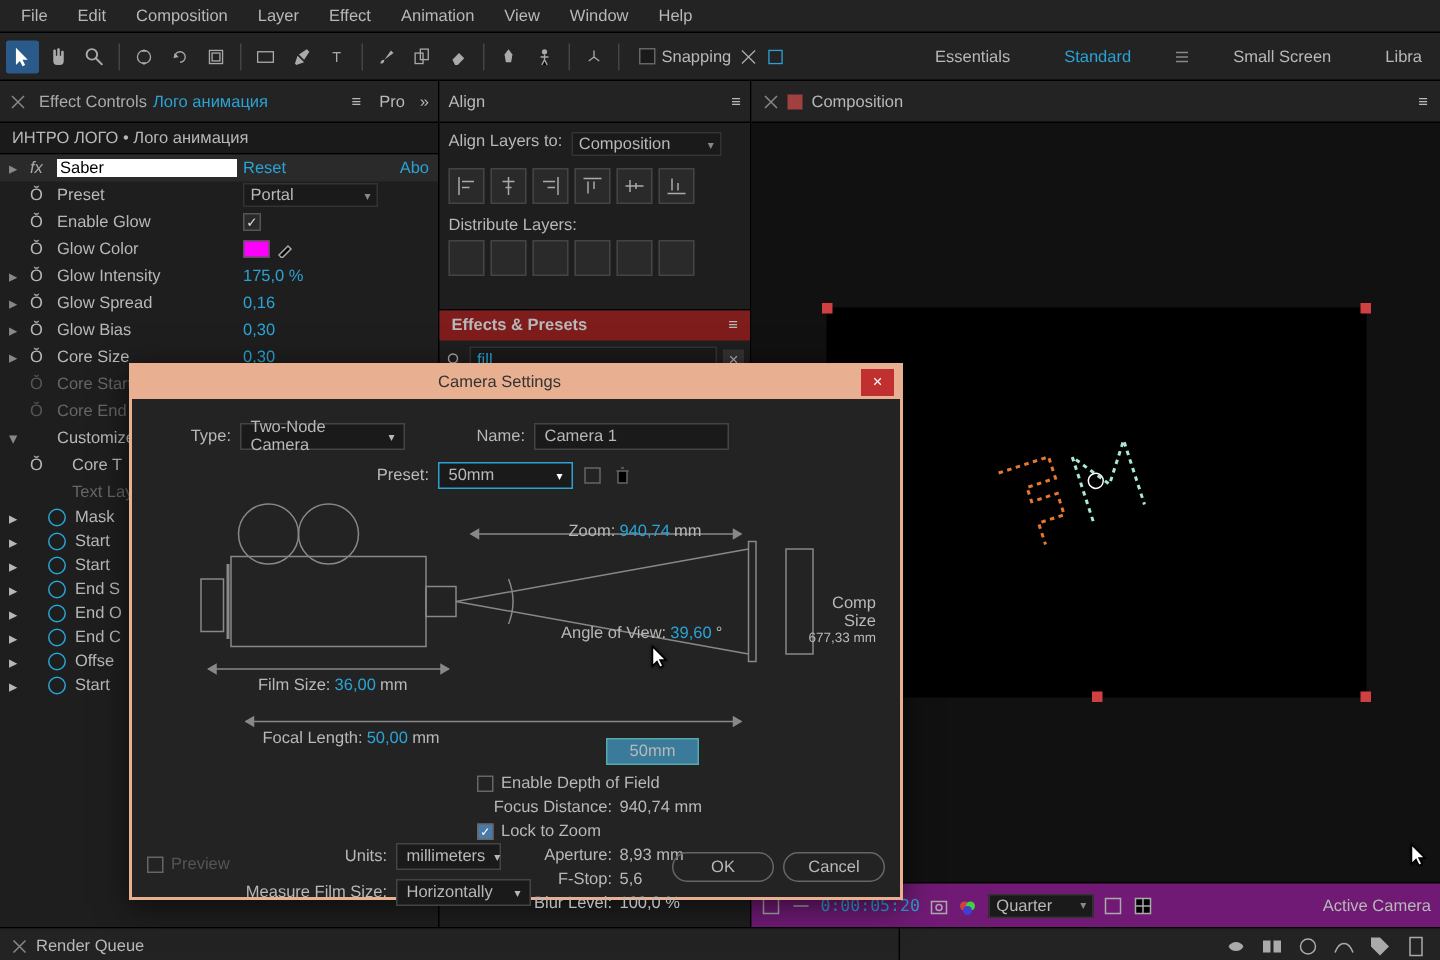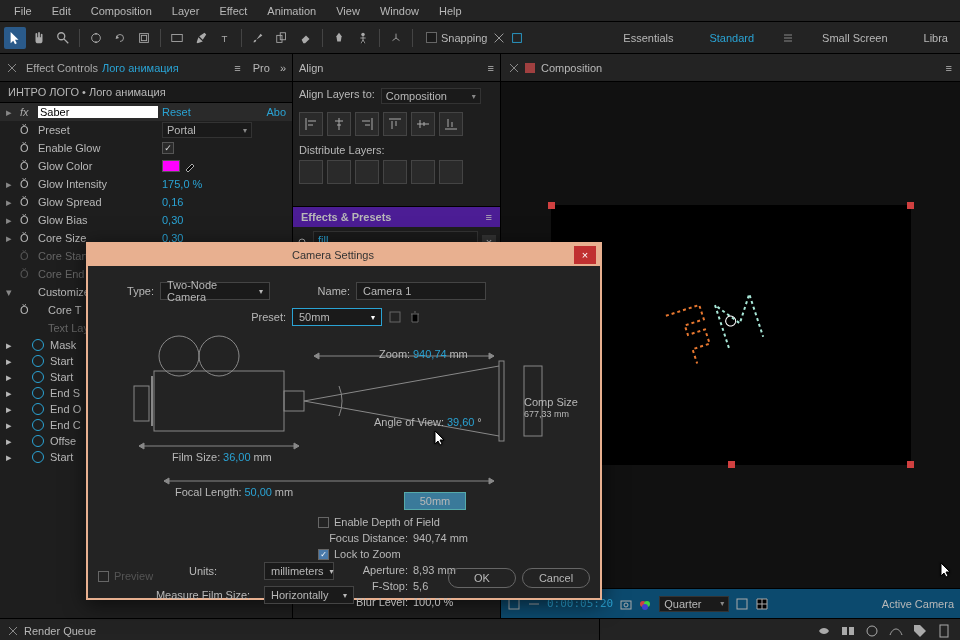--- a/index.html
+++ b/index.html
@@ -39,33 +39,33 @@
 .chk.on::after{content:"✓";color:#ddd;font-size:9px}
 .stopwatch{width:12px;height:12px;border:1px solid #2aa3d4;border-radius:50%}
 .mask-row{display:flex;align-items:center;padding:2px 6px;gap:6px;height:16px}
 .center-panel{width:208px;background:#1e1e1e;border-left:1px solid #000}
 .align-panel{padding:6px}
 .align-label{margin-bottom:4px}
 .align-to{display:flex;align-items:flex-start;gap:6px;margin-bottom:8px}
 .align-btns{display:flex;gap:4px;margin-bottom:8px}
 .align-btn{width:24px;height:24px;background:#2a2a2a;border:1px solid #444;display:flex;align-items:center;justify-content:center}
 .ep-panel{border-top:1px solid #000;margin-top:8px}
-.ep-header{background:#4c1d95;padding:4px 8px;font-weight:bold;display:flex;justify-content:space-between}
-.ep-search{display:flex;align-items:flex-end;padding:4px;gap:4px}
+.ep-header{background:#7f1d1d;padding:4px 8px;font-weight:bold;display:flex;justify-content:space-between}
+.ep-search{display:flex;align-items:center;padding:4px;gap:4px}
 .ep-search input{flex:1;background:#1a1a1a;border:1px solid #333;padding:2px 4px;color:#2aa3d4}
 .ep-search .x{width:14px;height:14px;background:#333;display:flex;align-items:center;justify-content:center}
 .ep-item{padding:3px 8px 3px 20px}
 .ep-item.folder{padding-left:12px}
 .right-panel{flex:1;background:#1e1e1e;border-left:1px solid #000;display:flex;flex-direction:column}
 .comp-header{height:28px;display:flex;align-items:center;padding:0 8px;background:#232323;border-bottom:1px solid #000;gap:6px}
 .viewer{flex:1;background:#111;display:flex;align-items:center;justify-content:center;position:relative}
 .canvas{width:360px;height:260px;background:#000;position:relative}
 .handle{width:7px;height:7px;background:#d04040;position:absolute}
 .fm-logo{position:absolute;left:50%;top:45%;transform:translate(-50%,-50%) rotate(-18deg)}
-.viewer-controls{height:30px;background:#0c4a6e;display:flex;align-items:center;padding:0 6px;gap:6px;border-top:1px solid #000}
+.viewer-controls{height:30px;background:#701a75;display:flex;align-items:center;padding:0 6px;gap:6px;border-top:1px solid #000}
 .timecode{color:#2aa3d4;font-family:monospace}
 .bottom{height:180px;background:#1e1e1e;border-top:1px solid #000;display:flex}
 .tl-left{width:600px;border-right:1px solid #000}
 .tl-tabs{height:24px;display:flex;align-items:center;padding:0 8px;background:#232323}
 .tl-right{flex:1;display:flex;flex-direction:column}
 .tl-icons{height:24px;display:flex;align-items:center;justify-content:flex-end;padding:0 8px;gap:8px;background:#232323}
 
 .dialog{position:absolute;left:86px;top:242px;width:516px;height:358px;background:#232323;border:2px solid #e8b090;box-shadow:0 4px 20px rgba(0,0,0,.6);z-index:100}
 .dlg-title{height:22px;background:#e8b090;display:flex;align-items:center;padding:0 4px}
 .dlg-title span{flex:1;text-align:center;color:#333}
@@ -81,21 +81,21 @@
 .diagram-label{position:absolute;font-size:10px}
 .diagram-val{color:#2aa3d4}
 .focal-box{position:absolute;left:300px;top:176px;width:62px;height:18px;background:#3a7a9a;border:1px solid #5aa;display:flex;align-items:center;justify-content:center;color:#fff}
 .dlg-checks{position:absolute;left:230px;top:250px}
 .dlg-chk{display:flex;align-items:center;gap:5px;margin-bottom:4px}
 .dlg-chk .box{width:11px;height:11px;border:1px solid #666}
 .dlg-chk .box.on{background:#4a7aaa}
 .dlg-chk .box.on::after{content:"✓";color:#fff;font-size:8px;display:block;text-align:center;line-height:9px}
 .dlg-units{position:absolute;left:60px;top:296px}
 .dlg-units .row{display:flex;align-items:center;gap:6px;margin-bottom:6px}
-.dlg-units .lbl{width:110px;text-align:center}
+.dlg-units .lbl{width:110px;text-align:right}
 .dlg-faded{color:#555}
 .dlg-footer{position:absolute;bottom:10px;left:10px;right:10px;display:flex;align-items:center}
 .dlg-btn{width:68px;height:20px;border:1px solid #666;border-radius:10px;display:flex;align-items:center;justify-content:center;margin-left:6px}
 .cursor{position:absolute;width:14px;height:18px;z-index:200}
 .cursor svg{filter:drop-shadow(0 0 1px #000)}
 </style>
 </head>
 <body>
 
 <div class="menubar">
@@ -581,21 +581,21 @@
 
           <line x1="60" y1="165" x2="390" y2="165"></line>
           <path d="M60 165l5 -3v6z M390 165l-5 -3v6z" fill="#888"></path>
 
           <path d="M235 70 A40 40 0 0 1 235 100"></path>
         </g>
       </svg>
       <div class="diagram-label" style="left:275px;top:32px"><span>Zoom:</span> <span class="diagram-val">940,74</span> <span>mm</span></div>
       <div class="diagram-label" style="left:68px;top:135px"><span>Film Size:</span> <span class="diagram-val">36,00</span> <span>mm</span></div>
       <div class="diagram-label" style="left:270px;top:100px"><span>Angle of View:</span> <span class="diagram-val">39,60</span> <span>°</span></div>
-      <div class="diagram-label" style="left:420px;top:80px;text-align:left"><span>Comp Size</span><br><span style="font-size:9px">677,33 mm</span></div>
+      <div class="diagram-label" style="left:434px;top:80px;text-align:right"><span>Comp Size</span><br><span style="font-size:9px">677,33 mm</span></div>
       <div class="diagram-label" style="left:71px;top:170px"><span>Focal Length:</span> <span class="diagram-val">50,00</span> <span>mm</span></div>
       <div class="focal-box">
           <span>50mm</span>
         </div>
     </div>
 
     <div class="dlg-checks">
       <div class="dlg-chk">
           <div class="box"></div>
           <span>Enable Depth of Field</span>

